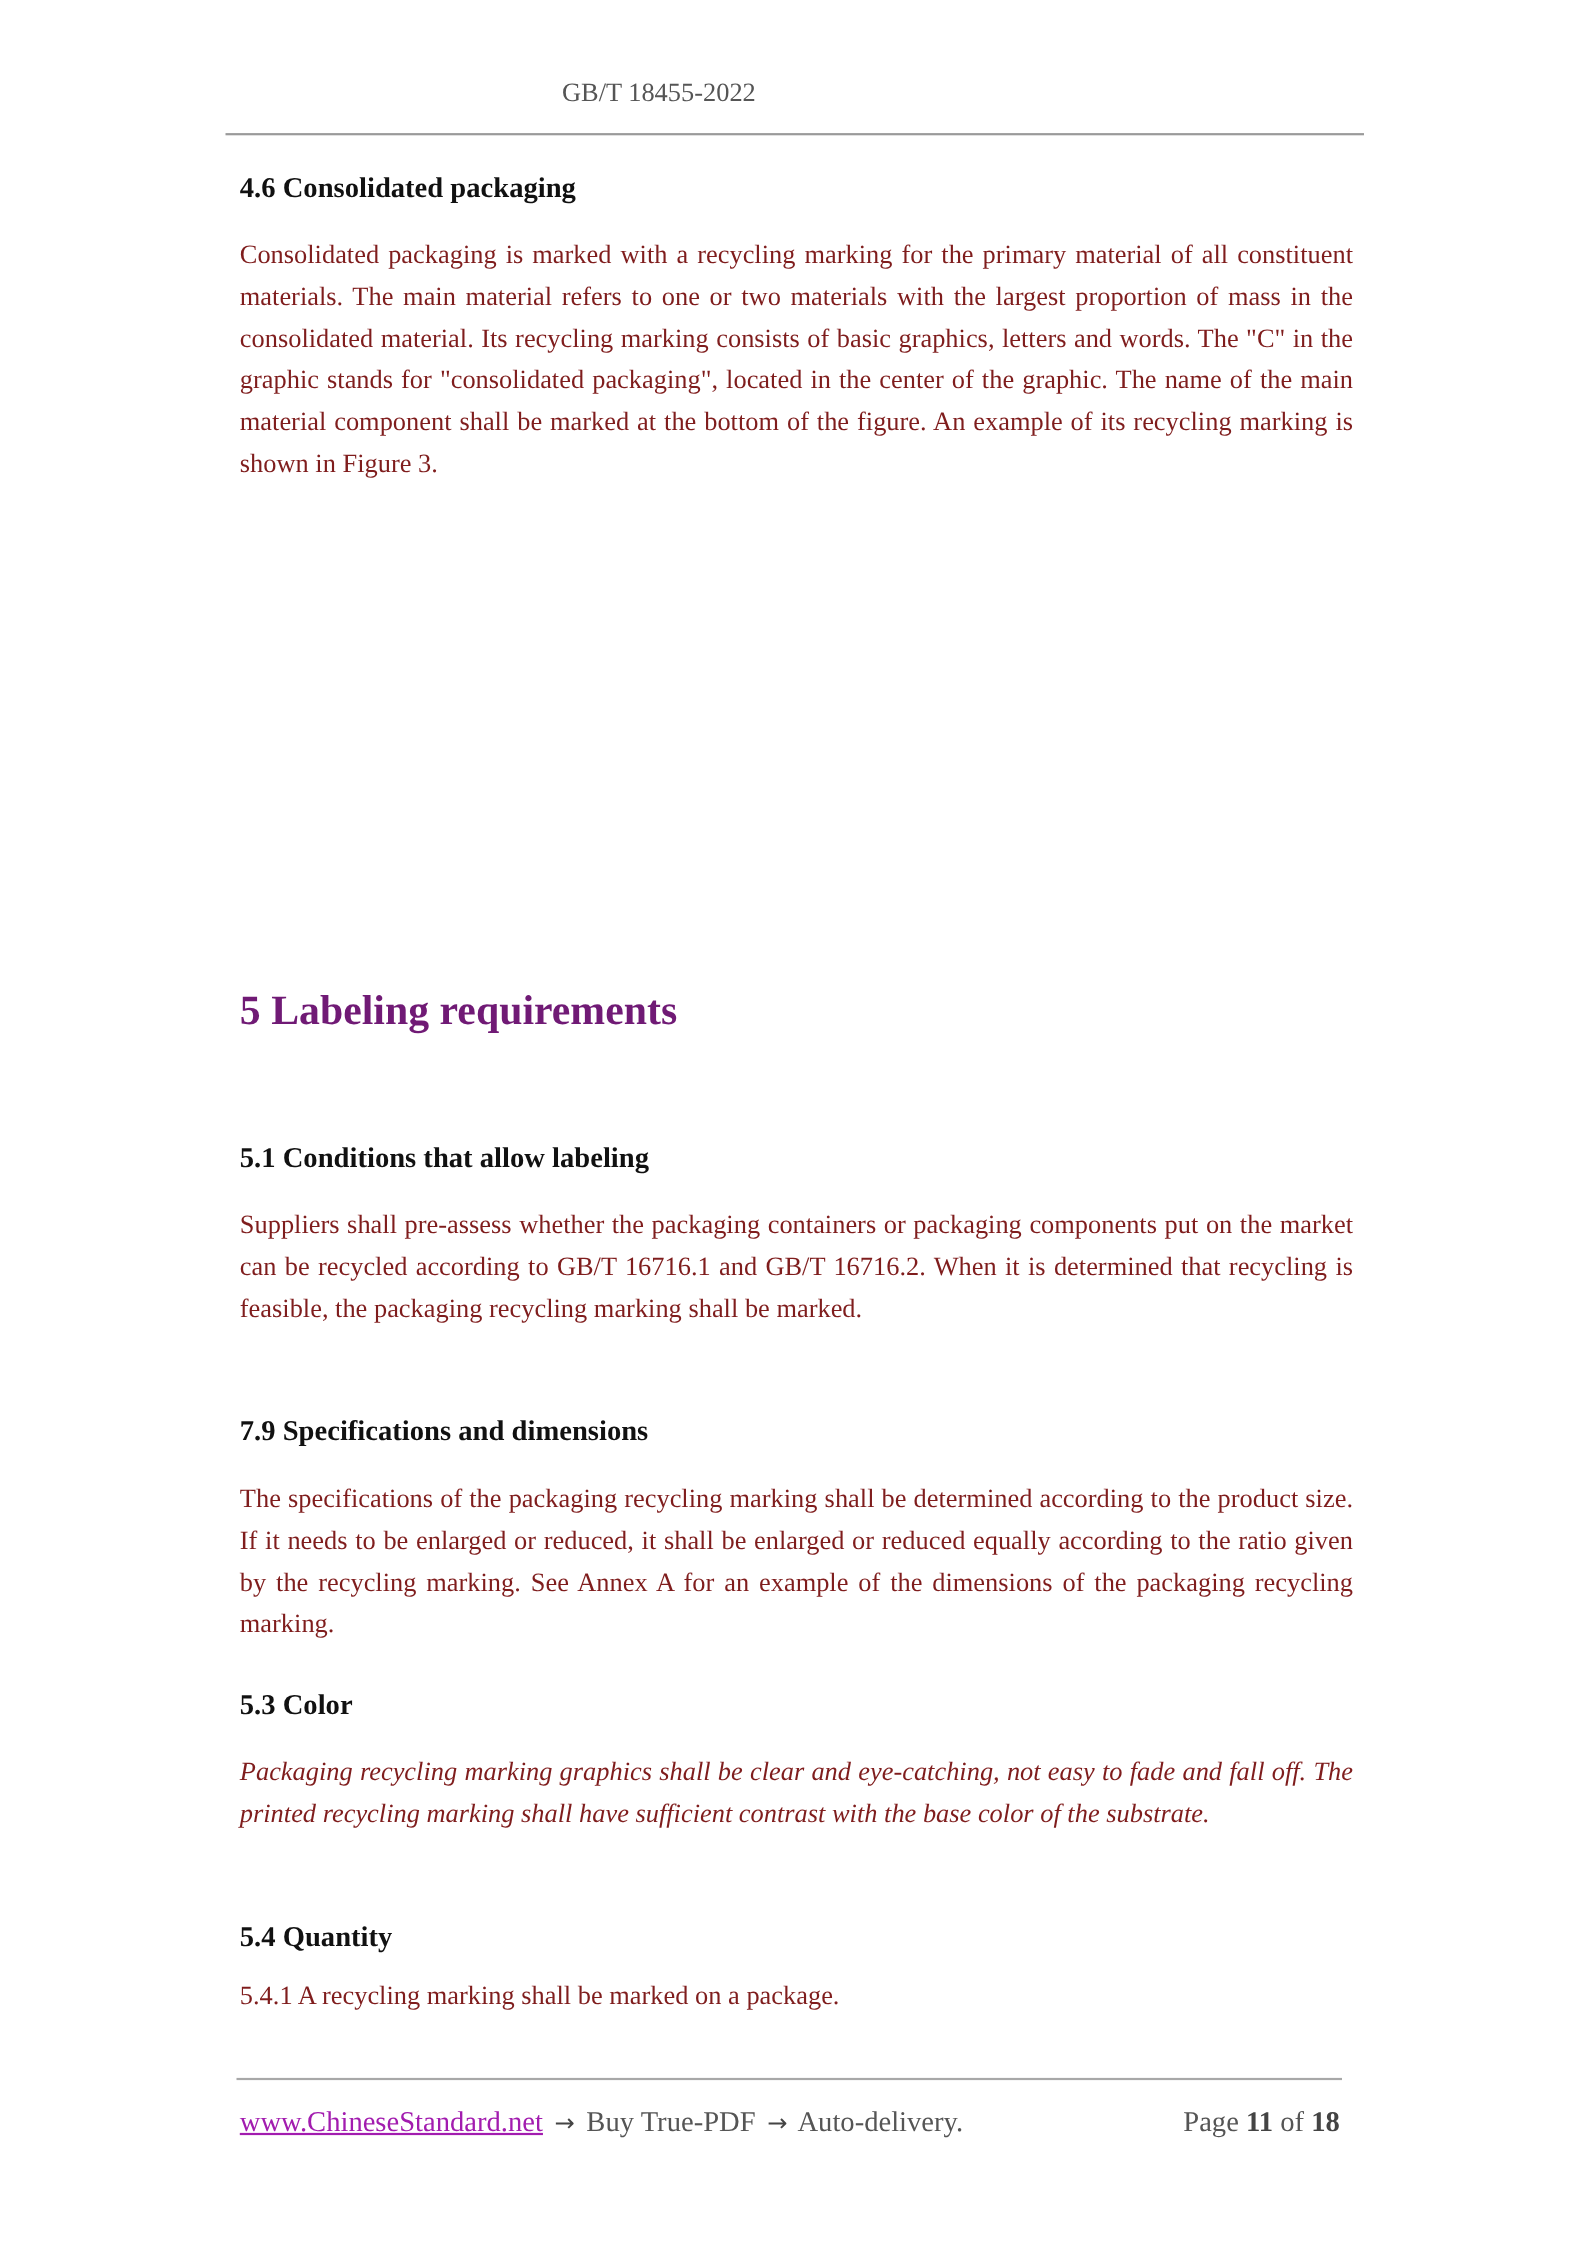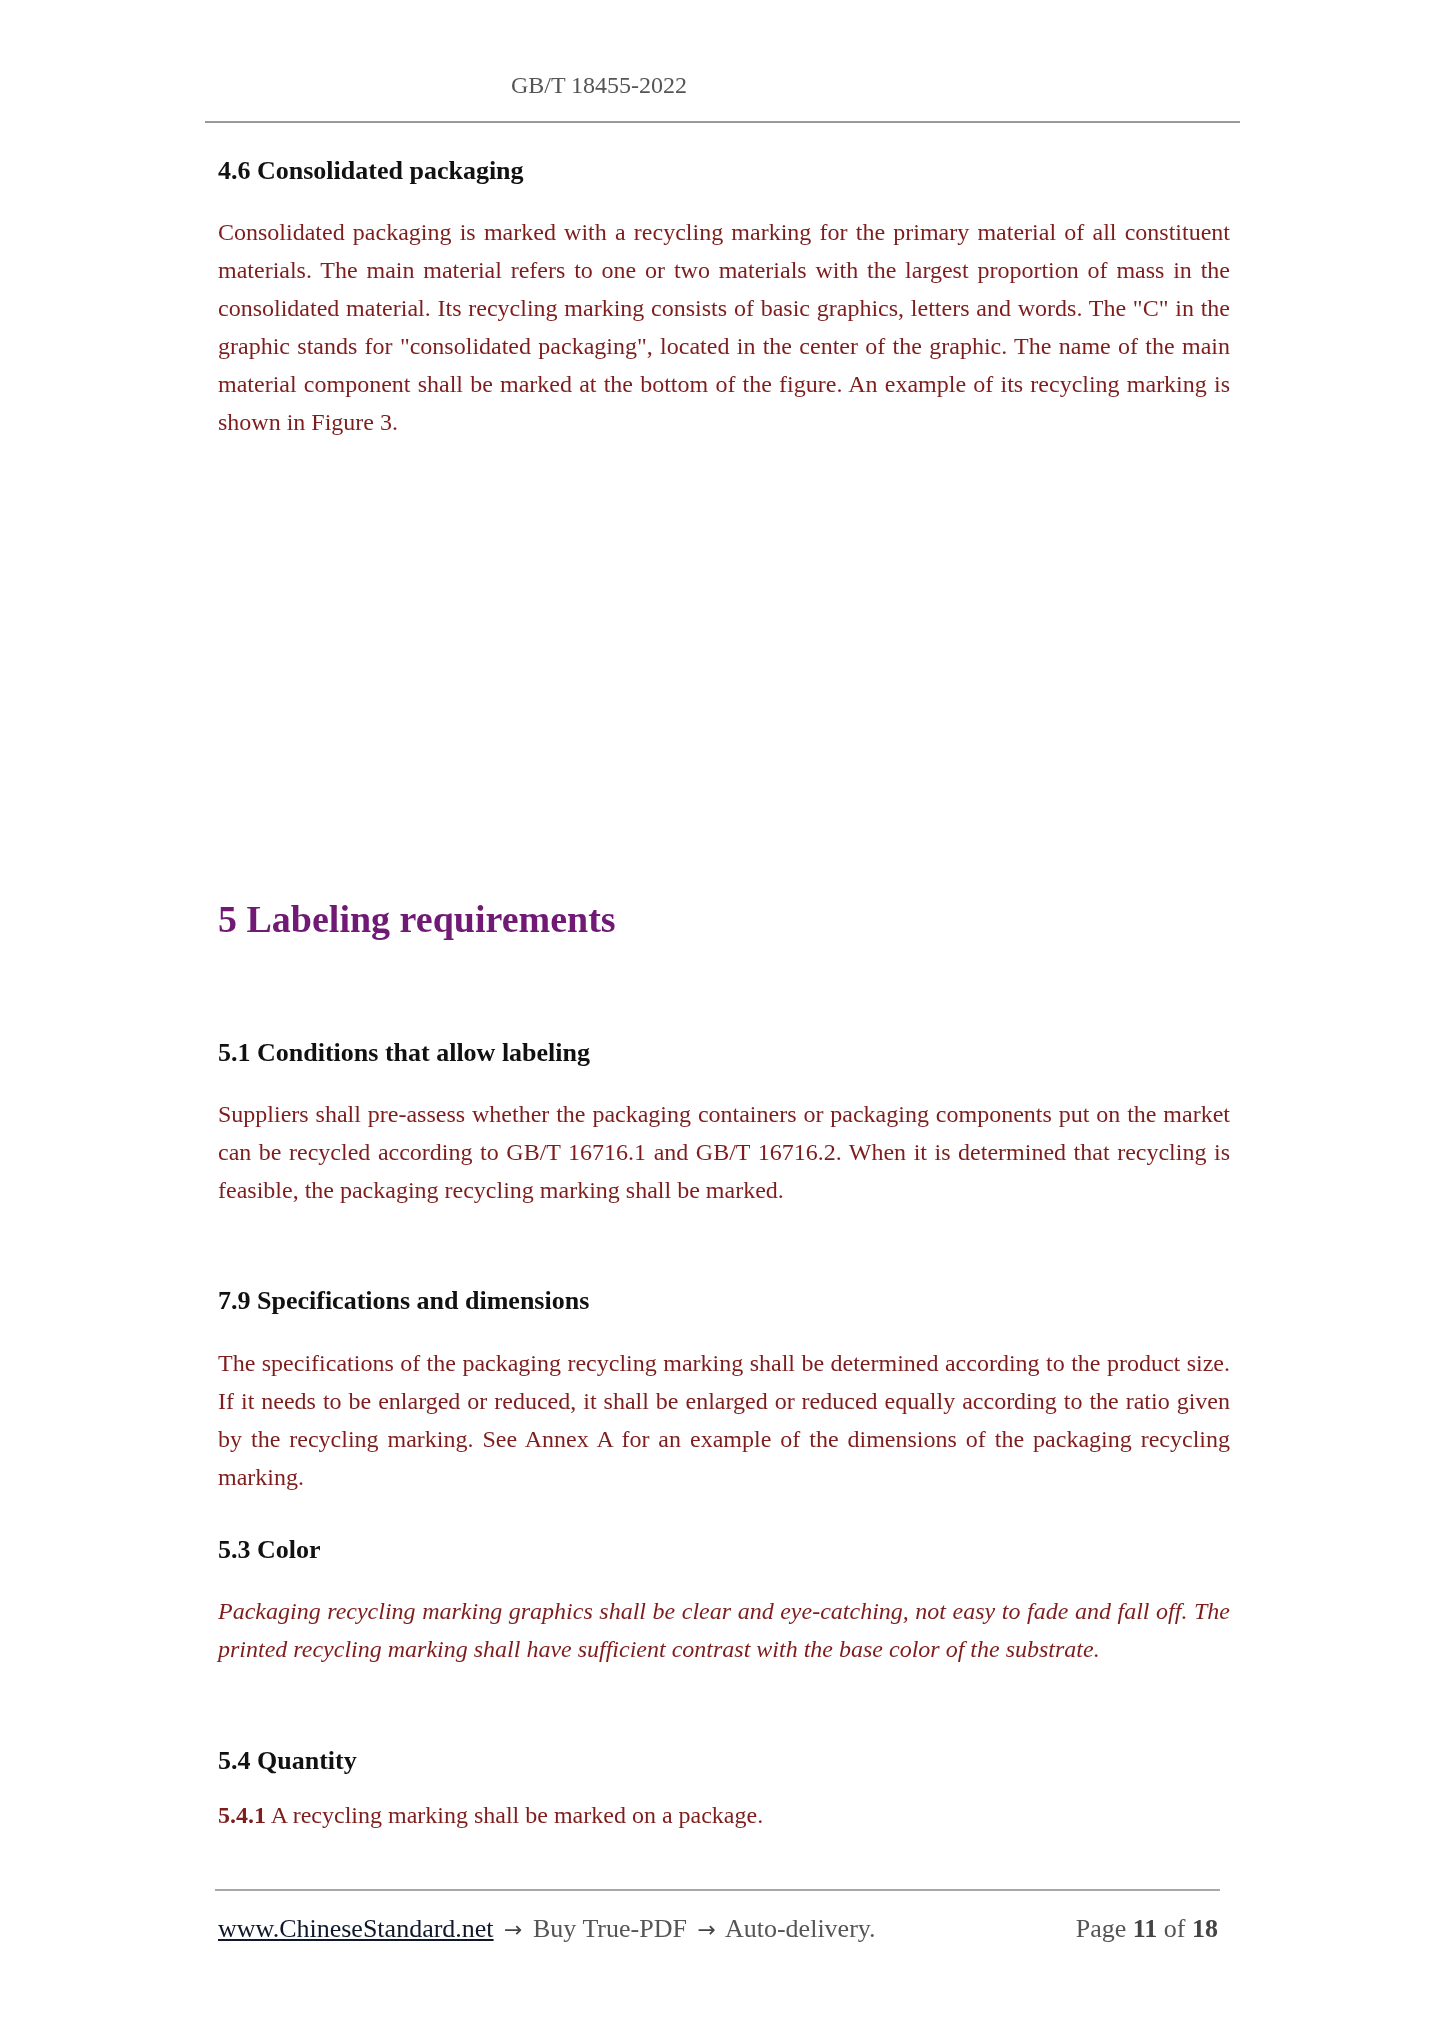--- a/index.html
+++ b/index.html
@@ -7,25 +7,25 @@
          font-family:"Liberation Serif", "DejaVu Serif", serif; color:#1a1a1a; }
   .header-title { position:absolute; left:0; width:1198px; top:72px; text-align:center;
                   font-size:24px; color:#555555; }
   .header-rule { position:absolute; left:205px; width:1035px; top:121px; height:2px; background:#9a9a9a; }
   .content { position:absolute; left:218px; width:1012px; top:0; }
   .h3 { position:absolute; left:0; font-weight:bold; font-size:26px; color:#111; white-space:nowrap; }
   .h2 { position:absolute; left:0; font-weight:bold; font-size:38px; color:#701a75; white-space:nowrap; }
   .para { position:absolute; left:0; width:1012px; font-size:24px; line-height:38px;
           text-align:justify; color:#7f1d1d; }
   .para.last-line-left { text-align-last:left; }
-  .bold-prefix { font-weight:bold; }
+  .bold-prefix { font-weight:normal; }
   .footer-rule { position:absolute; left:215px; width:1005px; top:1889px; height:2px; background:#a8a8a8; }
   .footer { position:absolute; top:1914px; left:218px; width:1000px; font-size:26px; color:#555; }
   .footer-left { position:absolute; left:0; white-space:nowrap; }
-  .footer-link { color:#0f172a; text-decoration:underline; }
+  .footer-link { color:#a21caf; text-decoration:underline; }
   .arrow { display:inline-block; margin:0 4px; color:#444; font-family:"DejaVu Sans", sans-serif; font-size:22px; }
   .footer-right { position:absolute; right:0; white-space:nowrap; }
   .footer-right b { color:#444; }
 </style>
 </head>
 <body>
 
 <div>
   <div class="header-title">GB/T 18455-2022</div>
   <div class="header-rule"></div>

